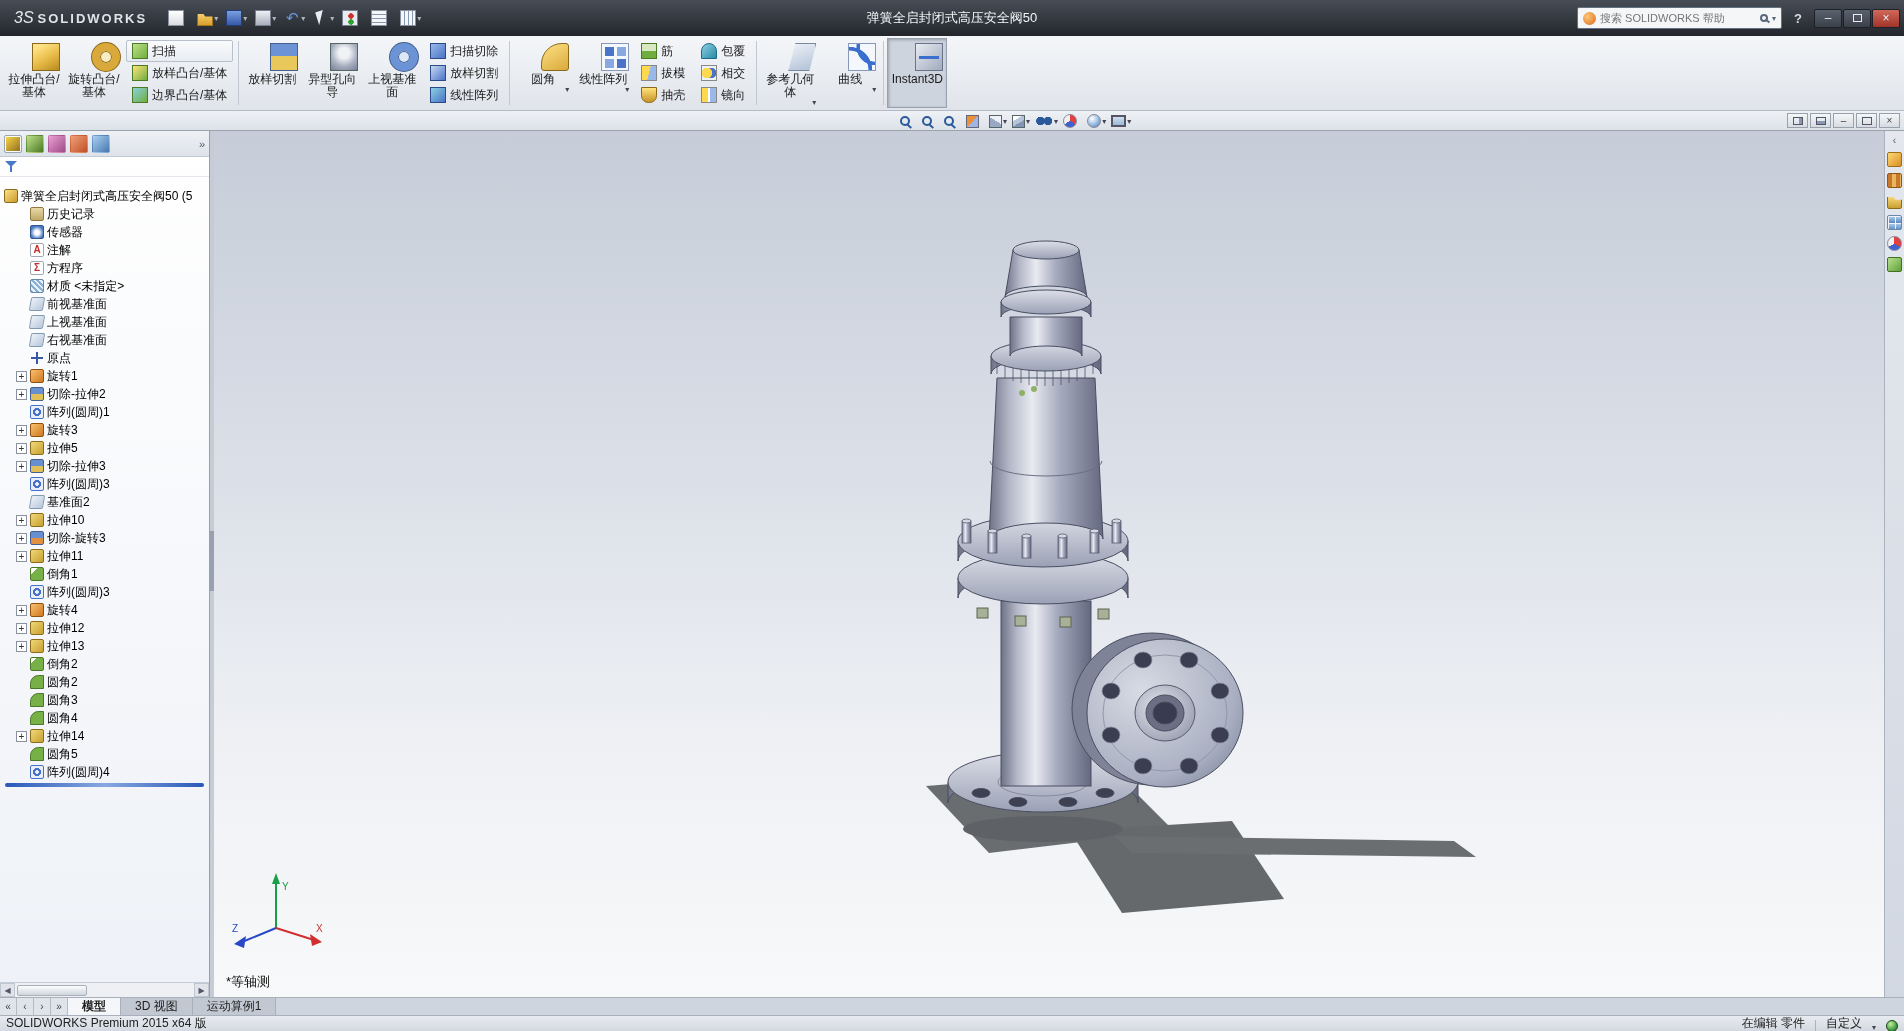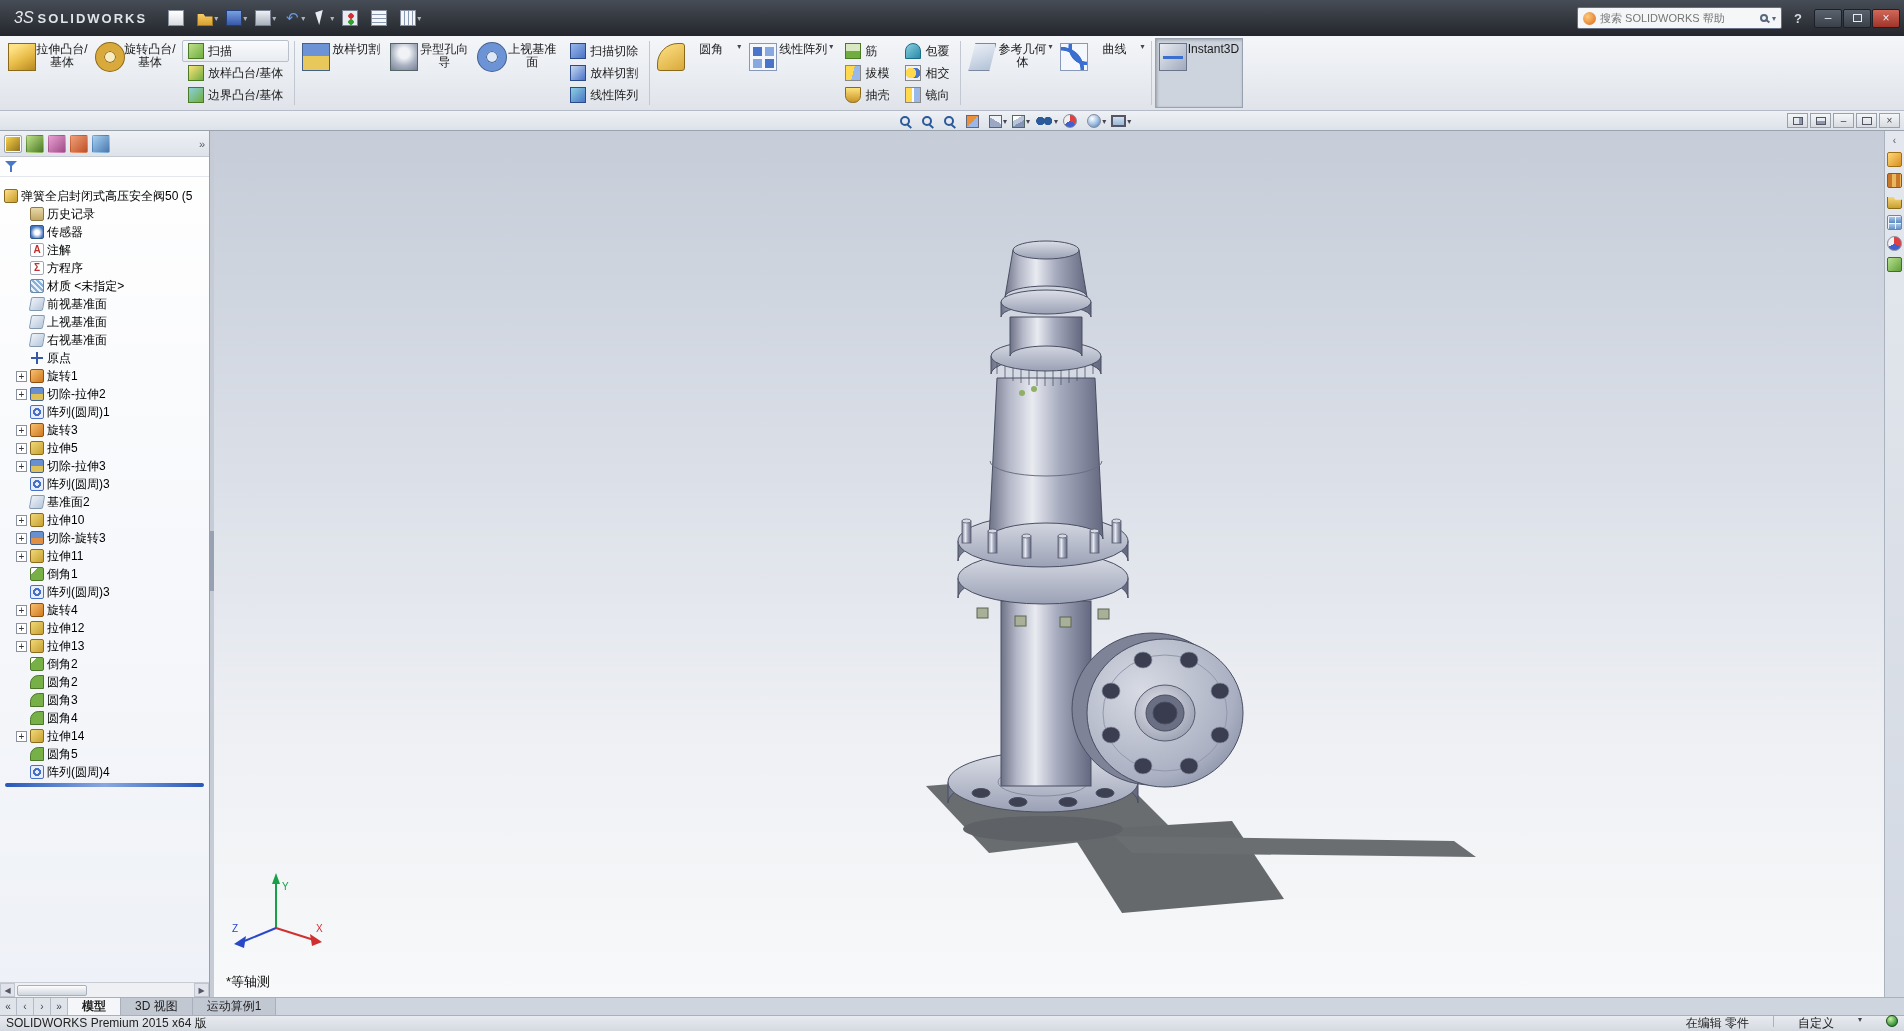--- a/index.html
+++ b/index.html
@@ -36,21 +36,21 @@
   .magicon::after{content:"";position:absolute;width:5px;height:2px;background:#58677e;right:-4px;bottom:-2px;transform:rotate(40deg)}
   .searchdd{color:#58677e;font-size:8px}
   .helpbtn{width:20px;height:20px;border:none;background:transparent;color:#d8dce4;font-size:13px;font-weight:bold}
   .winbtns{display:flex;gap:1px}
   .winbtn{width:28px;height:19px;display:flex;align-items:center;justify-content:center;background:linear-gradient(#5a626e,#3a4048);border:1px solid #1c2028;color:#e8ecf2;font-size:12px;border-radius:2px}
   .winbtn .box{width:9px;height:8px;border:1px solid #e8ecf2;display:block}
   .winbtn.close{background:linear-gradient(#d0685a,#a03428)}
 
   
   .ribbon{height:75px;background:linear-gradient(#f4f6f9,#e0e4ea);border-bottom:1px solid #b4bbc6;display:flex;align-items:stretch;padding:2px 4px;flex:0 0 auto}
-  .rbtn-lg{display:flex;flex-direction:row;align-items:flex-start;min-width:54px;padding:4px 3px 1px;background:transparent;border:1px solid transparent;font-size:12px;color:#1a1a1a;cursor:default}
+  .rbtn-lg{display:flex;flex-direction:column;align-items:flex-end;min-width:54px;padding:4px 3px 1px;background:transparent;border:1px solid transparent;font-size:12px;color:#1a1a1a;cursor:default}
   .rbtn-lg .rlabel{width:52px;text-align:center;line-height:13px;word-break:break-all}
   .rbtn-lg .dd{font-size:8px;color:#445;line-height:7px}
   .ricon{width:28px;height:28px;margin-bottom:2px;display:inline-block}
   .rcol{display:flex;flex-direction:column;justify-content:space-around;padding:2px 2px}
   .rbtn-sm{display:flex;align-items:center;gap:4px;font-size:12px;height:22px;border:1px solid transparent;background:transparent;padding:0 5px;color:#1a1a1a;cursor:default}
   .rbtn-sm.boxed{border:1px solid #b8c0cc;background:linear-gradient(#fafbfc,#e8ecf2);border-radius:2px}
   .sicon{width:16px;height:16px;display:inline-block;flex:0 0 auto}
   .rsep{width:1px;background:#c2c8d2;margin:3px 3px}
   .rbtn-lg.pressed{background:#cdd4de;border:1px solid #97a1b0;box-shadow:inset 1px 1px 3px rgba(0,0,0,.25)}
   .i-rb-extrude{background:linear-gradient(150deg,#ffe285 15%,#e8bc48 55%,#b88a20);border:1px solid #8a6a1a}
@@ -164,21 +164,21 @@
   .i-tp-appearance{border-radius:50%;background:conic-gradient(#e04040 0 120deg,#4060d0 120deg 240deg,#f0f0f0 240deg 360deg);border:1px solid #889}
   .i-tp-properties{background:linear-gradient(135deg,#b8e090,#60a038);border:1px solid #407020}
 
   
   .doctabs-row{height:18px;background:#cfd5de;border-top:1px solid #a8b0bc;display:flex;align-items:stretch;flex:0 0 auto}
   .tabnav{display:flex}
   .tnbtn{width:17px;display:flex;align-items:center;justify-content:center;font-size:10px;color:#445;background:#dfe3ea;border-right:1px solid #b4bbc6;cursor:default}
   .doctab{padding:0 14px;font-size:12px;display:flex;align-items:center;background:#c2c8d2;border-right:1px solid #a8b0bc;color:#222;white-space:nowrap;cursor:default}
   .doctab.active{background:#f4f6f9;font-weight:bold}
   .statusbar{height:16px;background:linear-gradient(#e8ebf0,#d4d9e1);border-top:1px solid #a8b0bc;display:flex;align-items:center;padding:0 6px;font-size:12px;color:#222;flex:0 0 auto}
-  .status-right{margin-left:auto;display:flex;align-items:flex-start;gap:24px}
+  .status-right{margin-left:auto;display:flex;align-items:flex-end;gap:10px}
   .ssep{width:1px;height:12px;background:#aab2be}
   .ddg{font-size:8px;color:#445}
   .globe-icon{width:12px;height:12px;border-radius:50%;background:radial-gradient(circle at 35% 30%,#c8f0a0,#48a048 60%,#206820);border:1px solid #184818;cursor:default}
 </style>
 </head>
 <body>
 
 <div class="window">
 
   <div class="titlebar">
@@ -226,20 +226,21 @@
         <button class="qbtn">
           <span class="qicon i-q-props"></span>
           <span class="qdd" style="visibility: hidden;">▾</span>
         </button>
 
         <button class="qbtn">
           <span class="qicon i-q-options"></span>
           <span class="qdd">▾</span>
         </button>
       </div>
+    <div class="doc-title">弹簧全启封闭式高压安全阀50</div>
     <div class="tright">
       <div class="searchbox">
         <span class="swmini"></span>
         <input type="text" placeholder="搜索 SOLIDWORKS 帮助" style="">
         <span class="magicon"></span>
         <span class="searchdd">▾</span>
       </div>
       <button class="helpbtn">?</button>
       <div class="winbtns">
         <button class="winbtn">–</button>

